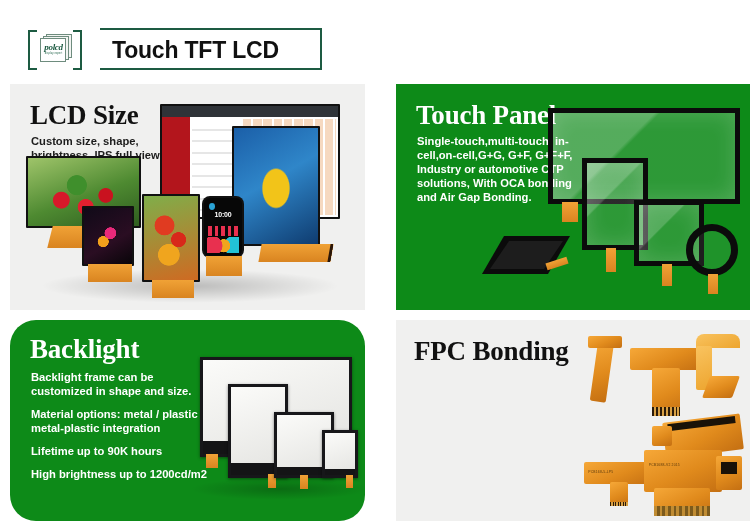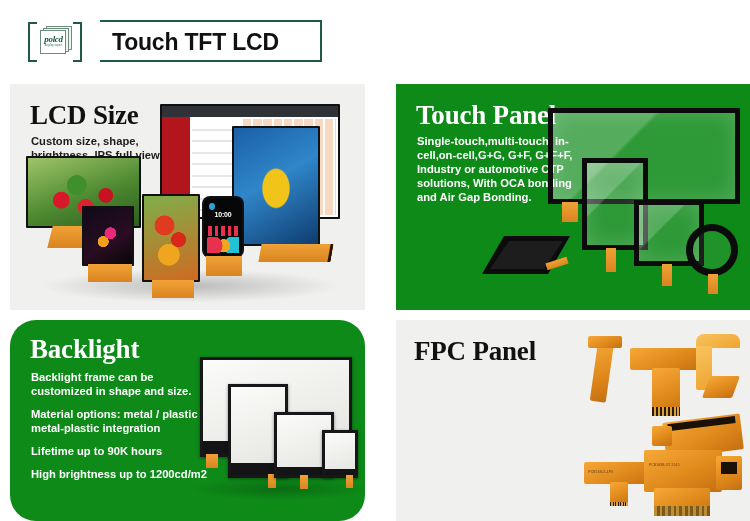--- a/index.html
+++ b/index.html
@@ -5,21 +5,21 @@
   * { margin:0; padding:0; box-sizing:border-box; }
   html,body {
     width:750px; height:521px;
     background:#ffffff;
     font-family:"Liberation Sans", sans-serif;
     overflow:hidden;
   }
   .page { position:relative; width:750px; height:521px; background:#fff; }
 
   
-  .header { position:absolute; left:0; top:0; width:750px; height:80px; }
+  .header { position:absolute; left:0; top:8px; width:750px; height:80px; }
   .logo-frame {
     position:absolute; left:28px; top:22px; width:54px; height:40px;
   }
   .logo-frame .br-l, .logo-frame .br-r {
     position:absolute; top:0; width:9px; height:40px;
     border-top:2px solid #1d5b42; border-bottom:2px solid #1d5b42;
   }
   .logo-frame .br-l { left:0; border-left:2px solid #1d5b42; }
   .logo-frame .br-r { right:0; border-right:2px solid #1d5b42; }
   .logo-card {
@@ -318,21 +318,21 @@
       <div class="fpc-tail" style="left:290px; top:155px; width:8px; height:14px;"></div>
 
       <div class="bl" style="left:312px; top:110px; width:36px; height:48px;">
         <div class="strip"></div>
       </div>
       <div class="fpc-tail" style="left:336px; top:155px; width:7px; height:13px;"></div>
     </div>
   </div>
 
   <div class="panel p-fpc">
-    <div class="head head-dark" style="left:18px; top:16px;">FPC Panel</div>
+    <div class="head head-dark" style="left:18px; top:16px;">FPC Bonding</div>
 
     <div class="art" style="left:0; top:0; width:354px; height:201px;">
 
       <div class="flex" style="left:198px; top:20px; width:16px; height:62px; transform:rotate(8deg);"></div>
       <div class="flex" style="left:192px; top:16px; width:34px; height:12px;"></div>
 
       <div class="flex" style="left:234px; top:28px; width:72px; height:22px;"></div>
       <div class="flex" style="left:256px; top:48px; width:28px; height:48px;">
         <div class="pads"></div>
       </div>

